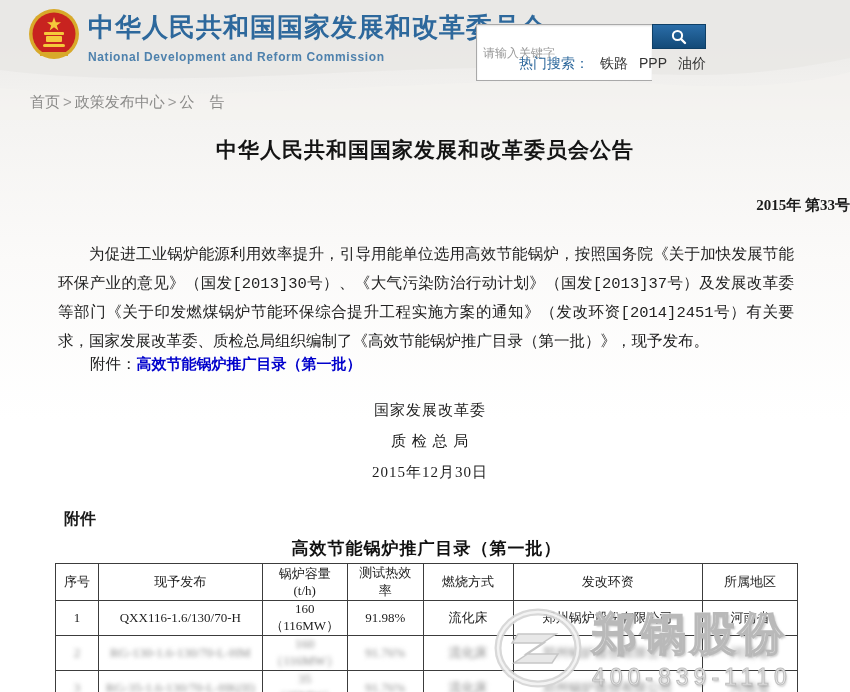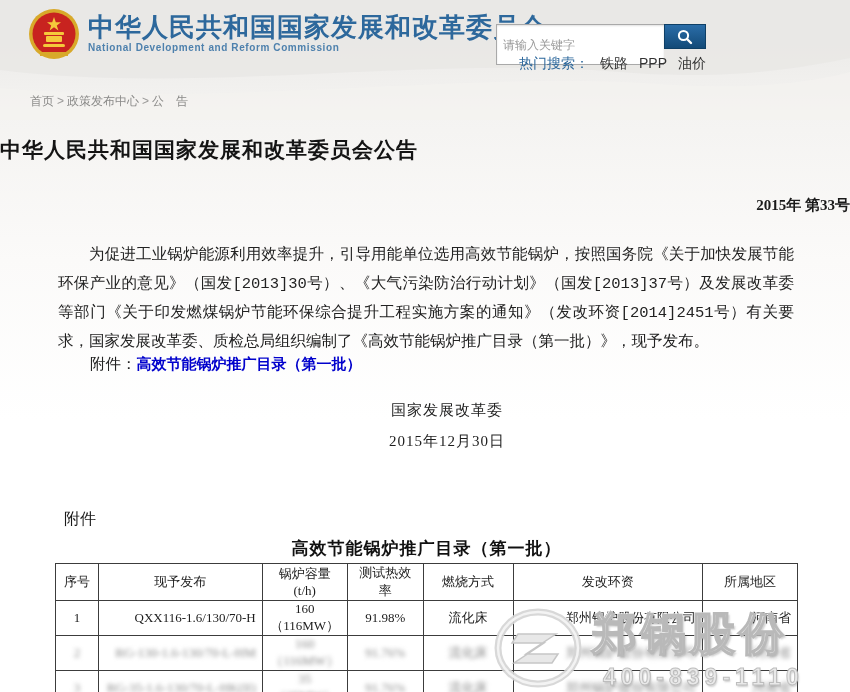--- a/index.html
+++ b/index.html
@@ -5,70 +5,70 @@
   html,body{margin:0;padding:0;}
   body{font-family:"Liberation Sans",sans-serif;}
   #page{position:relative;width:850px;height:692px;overflow:hidden;
         background:linear-gradient(180deg,#e6e5e3 0px,#eeedeb 60px,#f4f3f1 110px,#fbfaf9 260px,#ffffff 420px);}
   
   .banner{position:absolute;left:0;top:0;width:736px;height:92px;}
   .wave{position:absolute;left:0;top:0;width:850px;height:120px;pointer-events:none;}
   .emblem{position:absolute;left:27px;top:8px;width:54px;height:54px;}
   .site-titles{position:absolute;left:88px;top:13px;}
   .site-title-cn{font-size:26px;font-weight:bold;color:#2d689c;letter-spacing:1px;line-height:28px;}
-  .site-title-en{font-size:10px;font-weight:bold;color:#4e81ad;letter-spacing:.6px;margin-top:1px;}
+  .site-title-en{font-size:12px;font-weight:bold;color:#4e81ad;letter-spacing:.6px;margin-top:9px;}
   
   .search-area{position:absolute;right:30px;top:24px;width:230px;}
   .search-row{display:flex;align-items:stretch;height:25px;}
   .search-input{flex:1;width:164px;height:23px;border:1px solid #a9a9a9;border-right:none;
-                background:#fff;font-size:12px;color:#555;padding:8px 6px;outline:none;box-shadow:inset 0 1px 2px rgba(0,0,0,.12);margin-left:20px;}
+                background:#fff;font-size:12px;color:#555;padding:16px 6px;outline:none;box-shadow:inset 0 1px 2px rgba(0,0,0,.12);}
   .search-input::placeholder{color:#999;}
   .search-btn{width:54px;height:25px;border:1px solid #0e3f66;cursor:pointer;
               background:linear-gradient(180deg,#2a6da8,#134a78);display:flex;align-items:center;justify-content:center;}
   .hot-row{margin-top:6px;text-align:right;font-size:14px;color:#333;white-space:nowrap;}
   .hot-label{color:#2d689c;}
   .hot-kw{margin-left:11px;color:#333;cursor:pointer;}
   
-  .breadcrumb{position:absolute;left:30px;top:93px;font-size:12px;color:#8a8a88;}
+  .breadcrumb{position:absolute;left:30px;top:93px;font-size:15px;color:#8a8a88;}
   .bc-item{cursor:pointer;}
   .bc-sep{margin:0 3px;color:#9a9a98;}
   
-  .doc-title{position:absolute;left:0;top:136px;width:850px;text-align:left;
+  .doc-title{position:absolute;left:0;top:136px;width:850px;text-align:center;
              font-family:"Liberation Serif","DejaVu Serif",serif;font-weight:bold;font-size:21px;color:#141414;letter-spacing:1px;}
   .doc-number{position:absolute;left:0;top:196px;width:850px;text-align:right;
               font-family:"Liberation Serif","DejaVu Serif",serif;font-weight:bold;font-size:15px;color:#1a1a1a;}
   .doc-paragraph{position:absolute;left:58px;top:241px;width:736px;
                  font-family:Liberation Mono, monospace;font-size:15.5px;line-height:29px;
                  color:#222;text-align:justify;text-indent:2em;}
   .attach-line{position:absolute;left:90px;top:354px;
                font-family:"Liberation Serif","DejaVu Serif",serif;font-size:15.5px;color:#222;}
   .attach-link{color:#0101cc;font-weight:bold;font-family:"Liberation Sans",sans-serif;font-size:15px;cursor:pointer;text-decoration:none;}
-  .signature{position:absolute;left:342px;top:401px;width:210px;text-align:center;
+  .signature{position:absolute;left:325px;top:401px;width:210px;text-align:center;
              font-family:"Liberation Serif","DejaVu Serif",serif;font-size:15px;color:#1d1d1d;}
   .signature div{margin-bottom:12px;letter-spacing:1px;}
   
-  .attach-label{position:absolute;left:64px;top:509px;font-size:16px;font-weight:normal;color:#1a1a1a;}
+  .attach-label{position:absolute;left:64px;top:509px;font-size:16px;font-weight:bold;color:#1a1a1a;}
   .table-title{position:absolute;left:55px;top:537px;width:743px;text-align:center;
                font-size:17px;font-weight:bold;color:#111;letter-spacing:1px;}
   .boiler-table{position:absolute;left:55px;top:563px;width:743px;border-collapse:collapse;
                 font-family:"Liberation Serif","DejaVu Serif",serif;font-size:13px;color:#1c1c1c;background:#fff;}
   .boiler-table th,.boiler-table td{border:1px solid #3c3c3c;padding:0 6px;height:28px;text-align:center;font-weight:normal;}
   .boiler-table td{height:25px;}
-  .boiler-table td.al{text-align:right;}
+  .boiler-table td.al{text-align:center;}
   tr.blurred td{filter:blur(2.2px);color:#8a8a8a;height:30px;}
   
   .watermark{position:absolute;left:494px;top:604px;display:flex;align-items:center;pointer-events:none;}
   .wm-logo{width:88px;height:80px;flex:none;}
   .wm-texts{margin-left:10px;}
   .wm-company{font-size:45px;font-weight:bold;letter-spacing:4px;color:#ededed;
               -webkit-text-stroke:1.5px #b9b9b9;
               text-shadow:2px 2px 2px rgba(120,120,120,.35), -1px -1px 0 rgba(255,255,255,.9);}
-  .wm-phone{font-size:23px;font-weight:bold;letter-spacing:5px;color:#e9e9e9;margin-top:0px;
+  .wm-phone{font-size:23px;font-weight:normal;letter-spacing:5px;color:#e9e9e9;margin-top:0px;
             -webkit-text-stroke:1px #bdbdbd;
-            text-shadow:1px 2px 2px rgba(120,120,120,.35);margin-left:11px;}
+            text-shadow:1px 2px 2px rgba(120,120,120,.35);}
 </style>
 </head>
 <body>
 
 <div id="page">
 
   <svg class="wave" viewBox="0 0 850 120" preserveAspectRatio="none">
     <path d="M0,70 C200,95 420,55 620,72 C730,81 800,68 850,58 L850,0 L0,0 Z" fill="#e9e8e6" opacity="0.9"></path>
     <path d="M0,88 C230,108 470,70 660,84 C760,91 820,80 850,72 L850,120 L0,120 Z" fill="#f3f2f0" opacity="0.7"></path>
   </svg>
@@ -106,20 +106,21 @@
   <div class="breadcrumb" id="breadcrumb"><span class="bc-item">首页</span><span class="bc-sep">&gt;</span><span class="bc-item">政策发布中心</span><span class="bc-sep">&gt;</span><span class="bc-item">公　告</span></div>
 
   <div class="doc-title">中华人民共和国国家发展和改革委员会公告</div>
   <div class="doc-number">2015年 第33号</div>
   <div class="doc-paragraph">为促进工业锅炉能源利用效率提升，引导用能单位选用高效节能锅炉，按照国务院《关于加快发展节能环保产业的意见》（国发[2013]30号）、《大气污染防治行动计划》（国发[2013]37号）及发展改革委等部门《关于印发燃煤锅炉节能环保综合提升工程实施方案的通知》（发改环资[2014]2451号）有关要求，国家发展改革委、质检总局组织编制了《高效节能锅炉推广目录（第一批）》，现予发布。</div>
   <div class="attach-line">
     <span>附件：</span><a class="attach-link">高效节能锅炉推广目录（第一批）</a>
   </div>
   <div class="signature">
     <div>国家发展改革委</div>
+    <div>质 检 总 局</div>
     <div>2015年12月30日</div>
   </div>
 
   <div class="attach-label">附件</div>
   <div class="table-title">高效节能锅炉推广目录（第一批）</div>
   <table class="boiler-table">
     <colgroup>
       <col style="width:43px">
         <col style="width:164px">
         <col style="width:85px">

